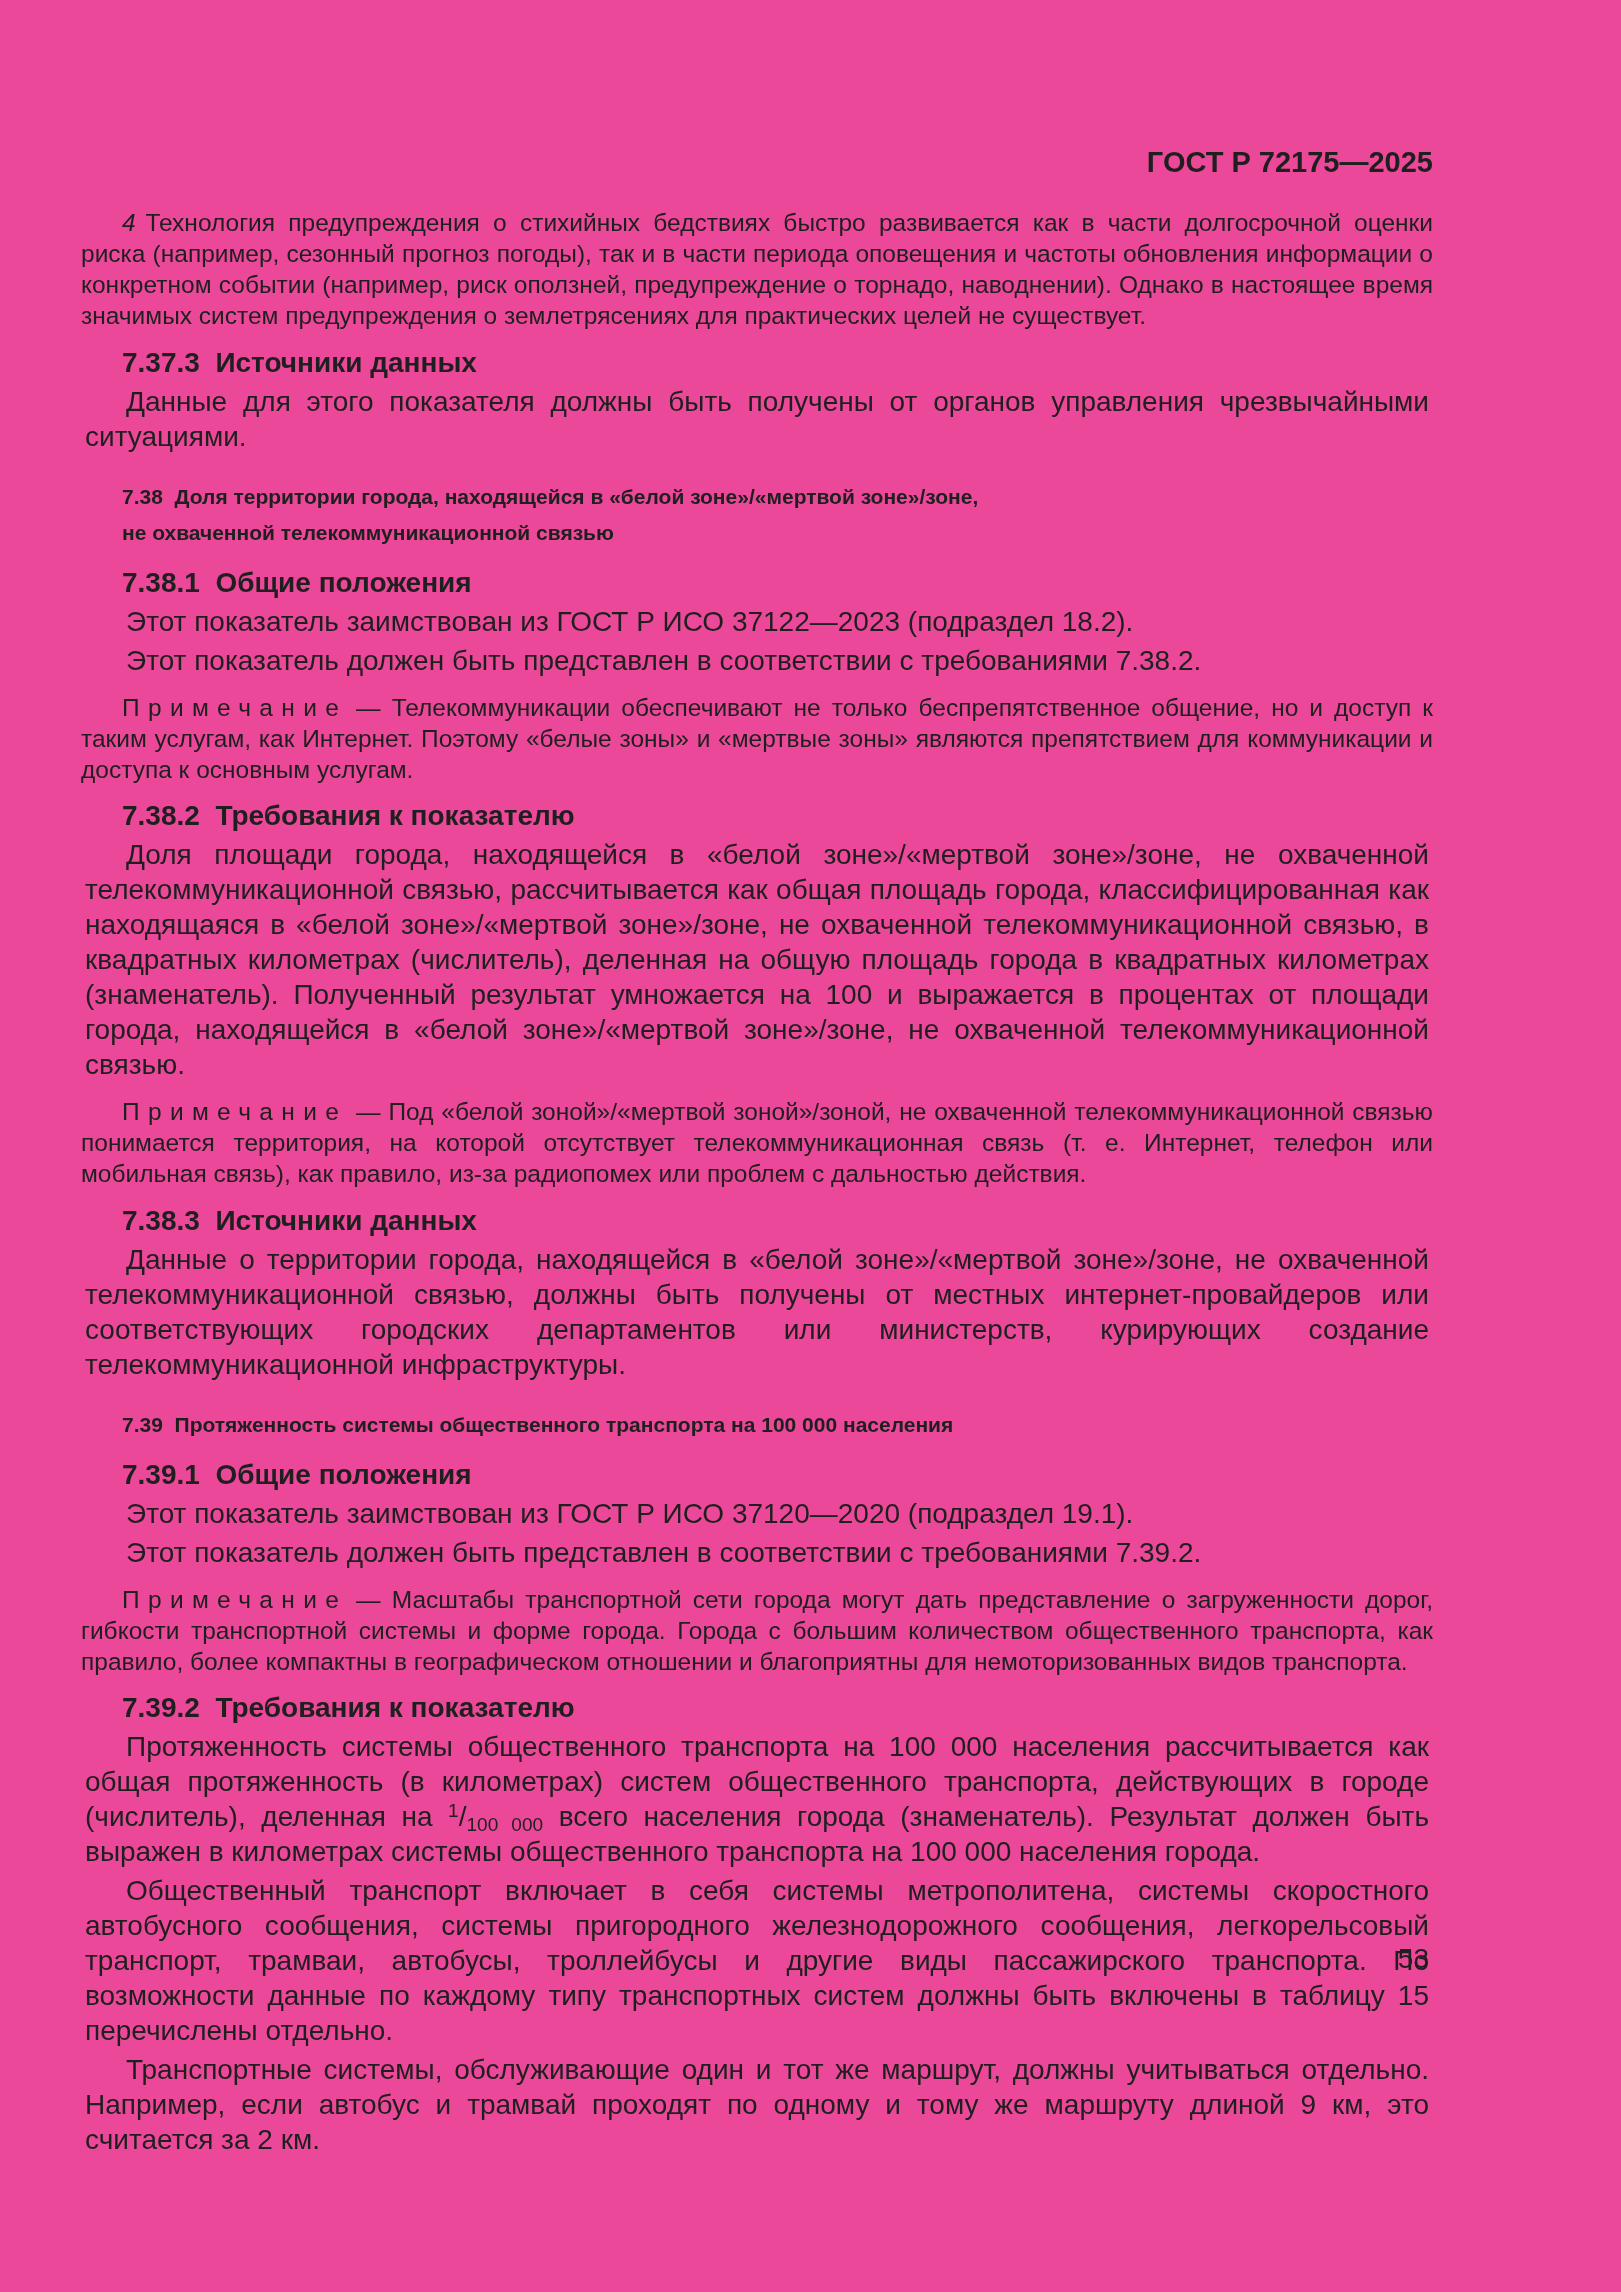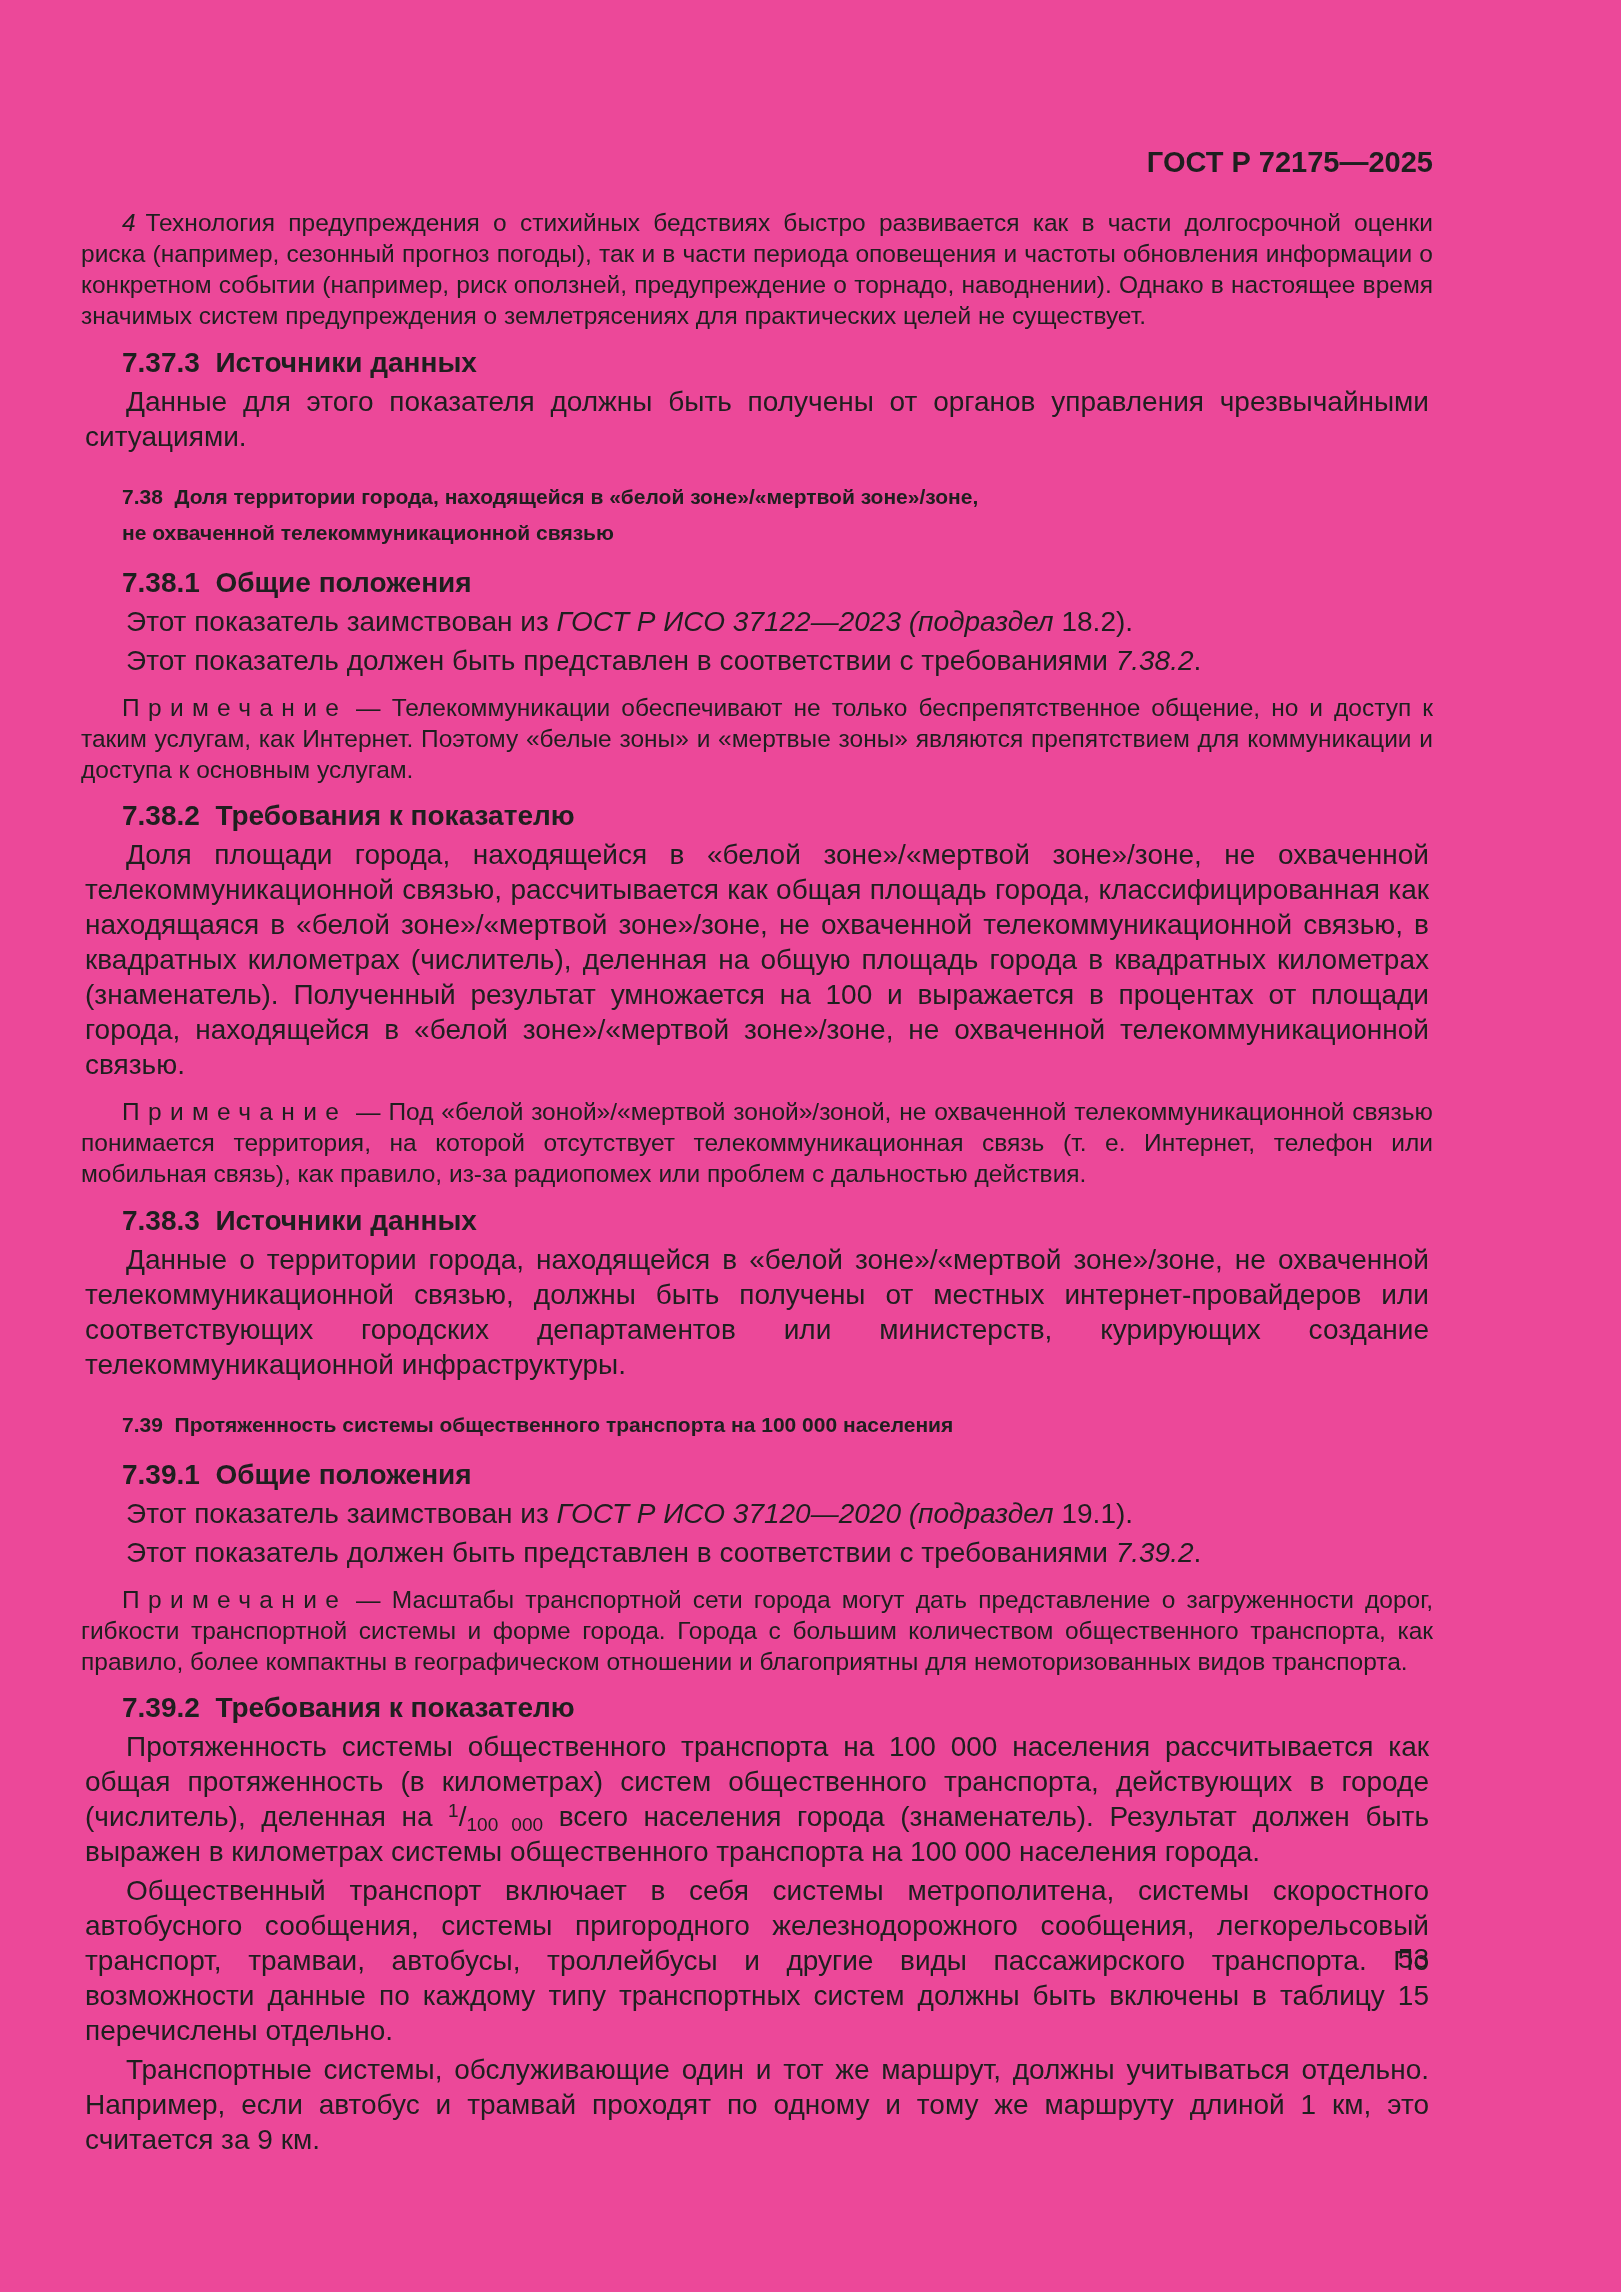--- a/index.html
+++ b/index.html
@@ -46,21 +46,21 @@
     margin: 13.7px 0 0 0;
   }
   .h-sec {
     font-size: 21px;
     line-height: 36px;
     font-weight: bold;
     padding-left: 41px;
     margin: 25.5px 0 9.8px 0;
   }
   .h-sec .hline { display: block; }
-  .ref-italic { font-style: italic; }
+  .ref-italic { }
   .num-italic { font-style: italic; margin-right: 9.8px; }
   .frac { white-space: nowrap; }
   .frac sup { font-size: 0.68em; vertical-align: 0.45em; line-height: 0; }
   .frac sub { font-size: 0.68em; vertical-align: -0.25em; line-height: 0; }
   .page-number {
     position: absolute;
     top: 1942px;
     right: 192px;
     font-size: 28px;
     line-height: 33px;
@@ -105,18 +105,18 @@
 
   <h4 class="h-sub">7.39.1&nbsp; Общие положения</h4>
   <p class="body-p"><span>Этот показатель заимствован из </span><span class="ref-italic">ГОСТ Р ИСО 37120—2020 (подраздел</span><span> 19.1).</span></p>
   <p class="body-p"><span>Этот показатель должен быть представлен в соответствии с требованиями </span><span class="ref-italic">7.39.2</span><span>.</span></p>
 
   <p class="note"><span class="note-label">Примечание</span><span class="note-body">— Масштабы транспортной сети города могут дать представление о загруженности дорог, гибкости транспортной системы и форме города. Города с большим количеством общественного транспорта, как правило, более компактны в географическом отношении и благоприятны для немоторизованных видов транспорта.</span></p>
 
   <h4 class="h-sub">7.39.2&nbsp; Требования к показателю</h4>
   <p class="body-p"><span>Протяженность системы общественного транспорта на 100 000 населения рассчитывается как общая протяженность (в километрах) систем общественного транспорта, действующих в городе (числитель), деленная на </span><span class="frac"><sup>1</sup><span>/</span><sub>100 000</sub></span><span> всего населения города (знаменатель). Результат должен быть выражен в километрах системы общественного транспорта на 100 000 населения города.</span></p>
   <p class="body-p">Общественный транспорт включает в себя системы метрополитена, системы скоростного автобусного сообщения, системы пригородного железнодорожного сообщения, легкорельсовый транспорт, трамваи, автобусы, троллейбусы и другие виды пассажирского транспорта. По возможности данные по каждому типу транспортных систем должны быть включены в таблицу 15 перечислены отдельно.</p>
-  <p class="body-p">Транспортные системы, обслуживающие один и тот же маршрут, должны учитываться отдельно. Например, если автобус и трамвай проходят по одному и тому же маршруту длиной 1 км, это считается за 9 км.</p>
+  <p class="body-p">Транспортные системы, обслуживающие один и тот же маршрут, должны учитываться отдельно. Например, если автобус и трамвай проходят по одному и тому же маршруту длиной 9 км, это считается за 2 км.</p>
 
   <div class="page-number">53</div>
 
 </div>
 
 
 </body></html>

